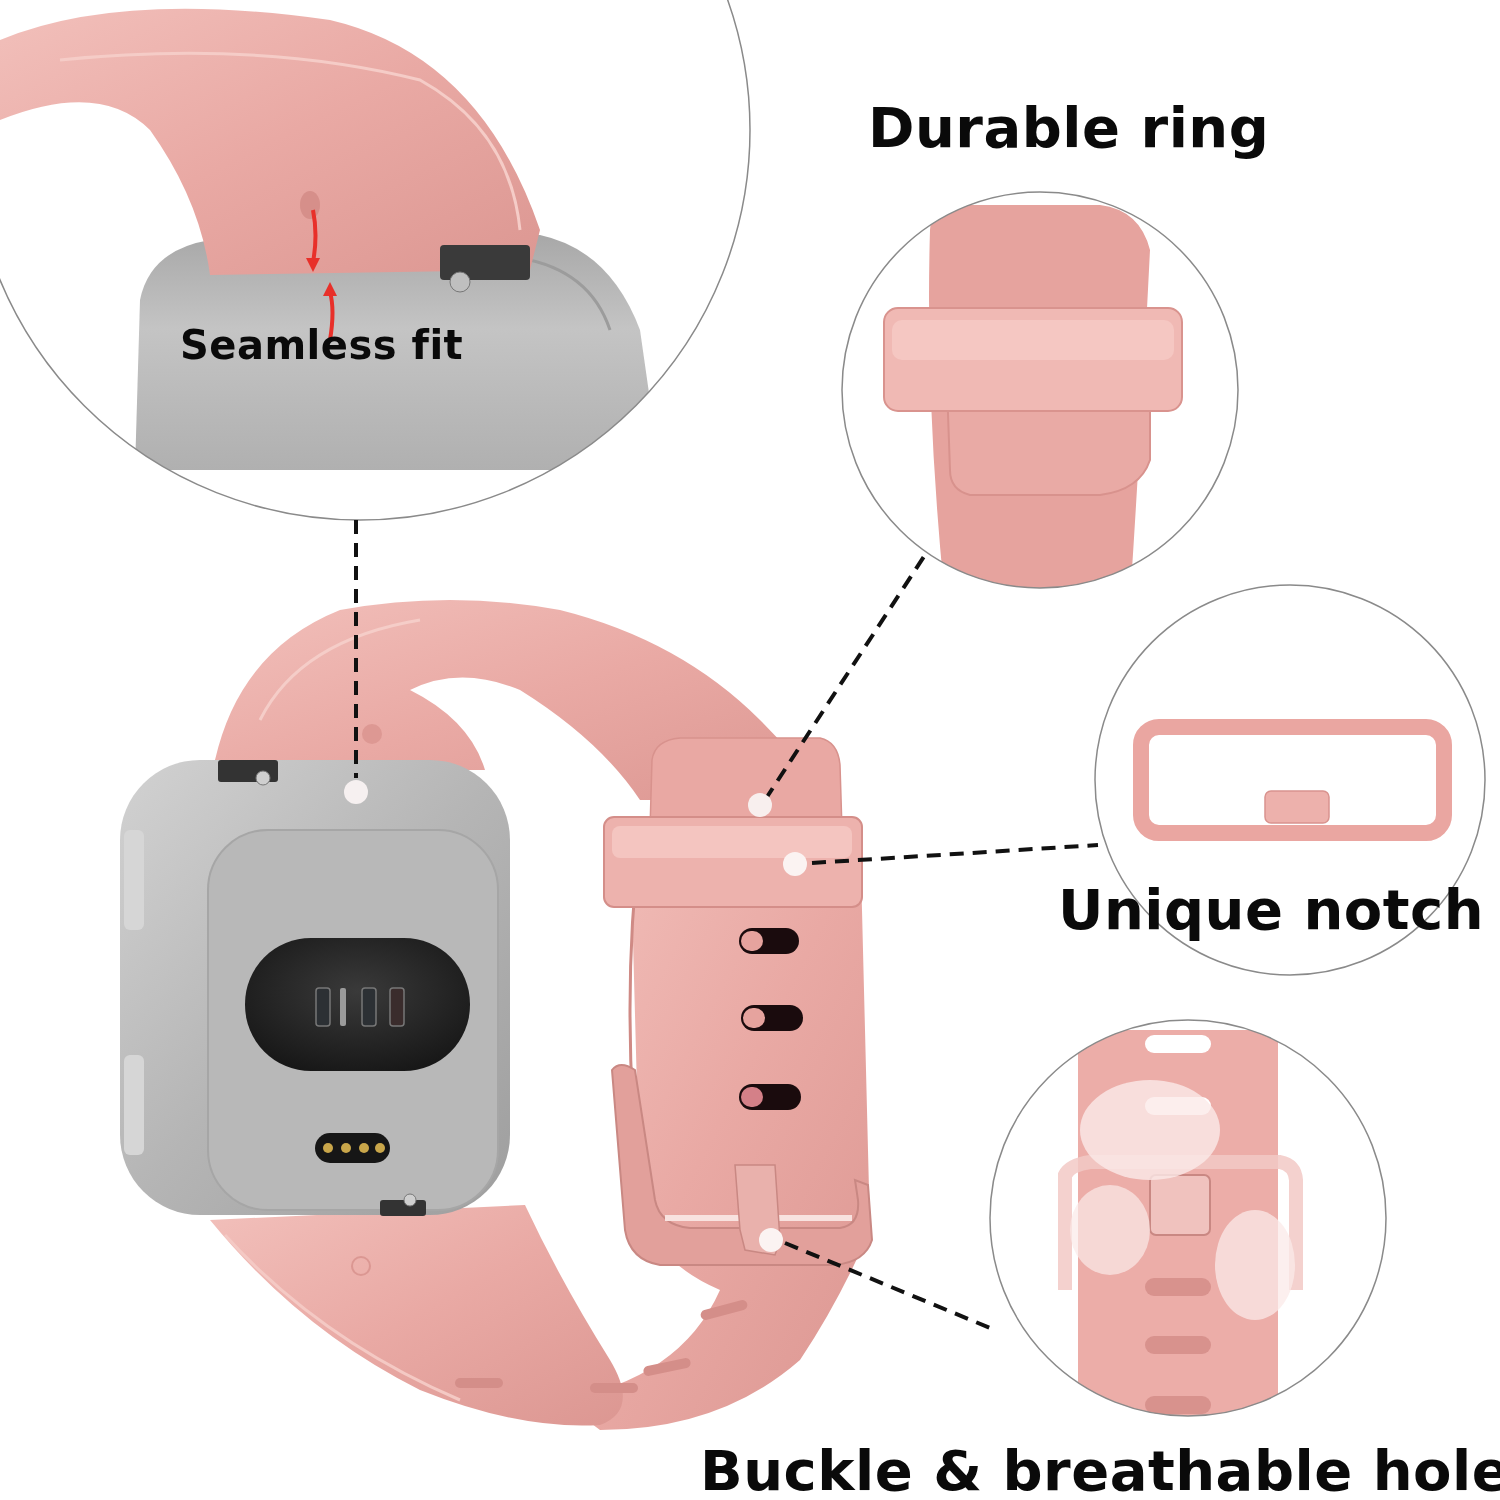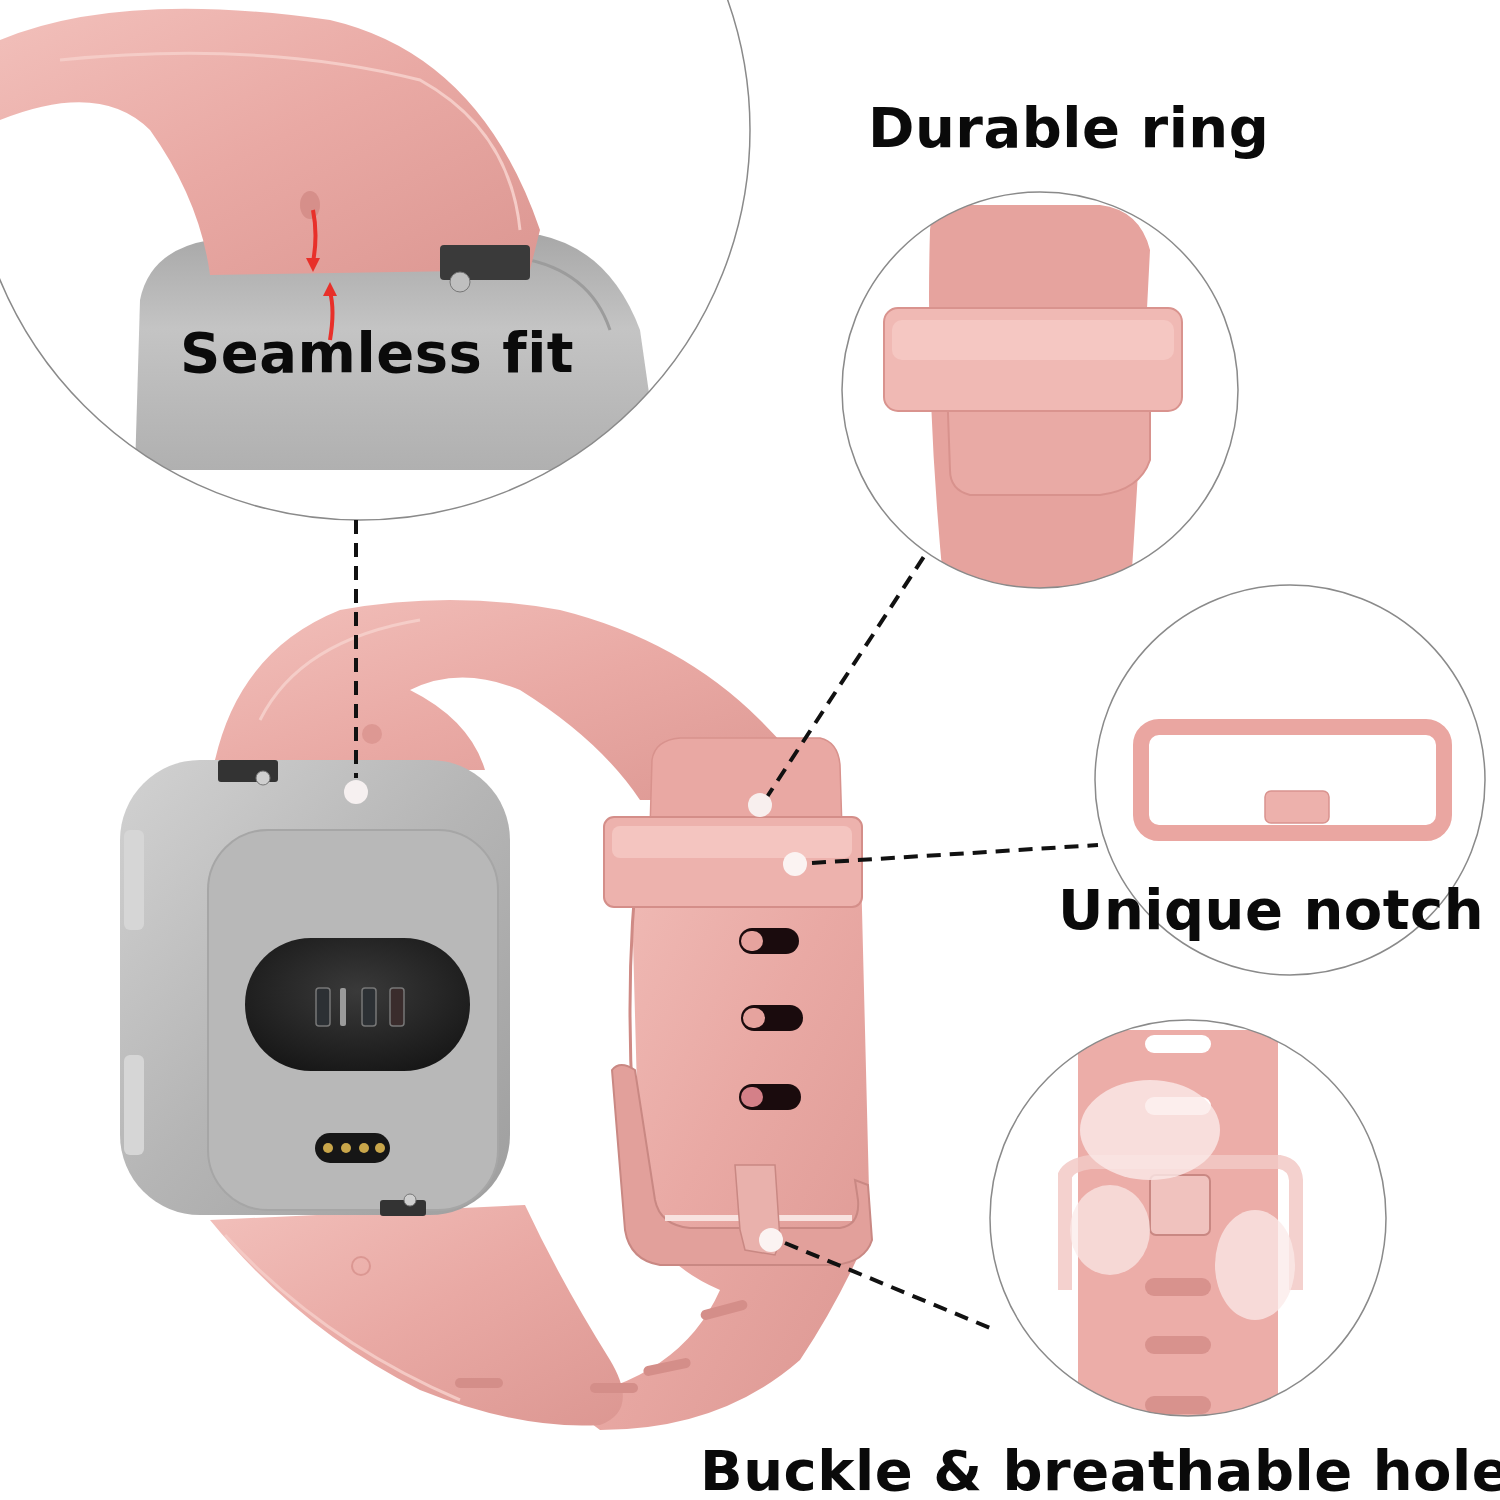--- a/index.html
+++ b/index.html
@@ -1,21 +1,21 @@
 <!DOCTYPE html>
 <html><head>
   <meta charset="utf-8">
   <style>
     html, body { margin: 0; padding: 0; background: #ffffff; }
     body { width: 1500px; height: 1500px; position: relative; overflow: hidden;
            font-family: "DejaVu Sans", "Liberation Sans", sans-serif; }
     .stage { position: absolute; left: 0; top: 0; width: 1500px; height: 1500px; }
     .label { position: absolute; color: #0a0a0a; font-weight: bold; white-space: nowrap;
              letter-spacing: 0.5px; line-height: 1; }
-    #lbl-seamless { left: 180px; top: 325px; font-size: 56px; }
+    #lbl-seamless { left: 180px; top: 325px; font-size: 40px; }
     #lbl-durable  { left: 868px; top: 100px; font-size: 56px; }
     #lbl-notch    { left: 1058px; top: 882px; font-size: 56px; }
     #lbl-buckle   { left: 700px; top: 1443px; font-size: 56px; }
   </style>
 </head>
 <body>
 
 <div class="stage">
   <svg width="1500" height="1500" viewBox="0 0 1500 1500" xmlns="http://www.w3.org/2000/svg">
     <defs>

